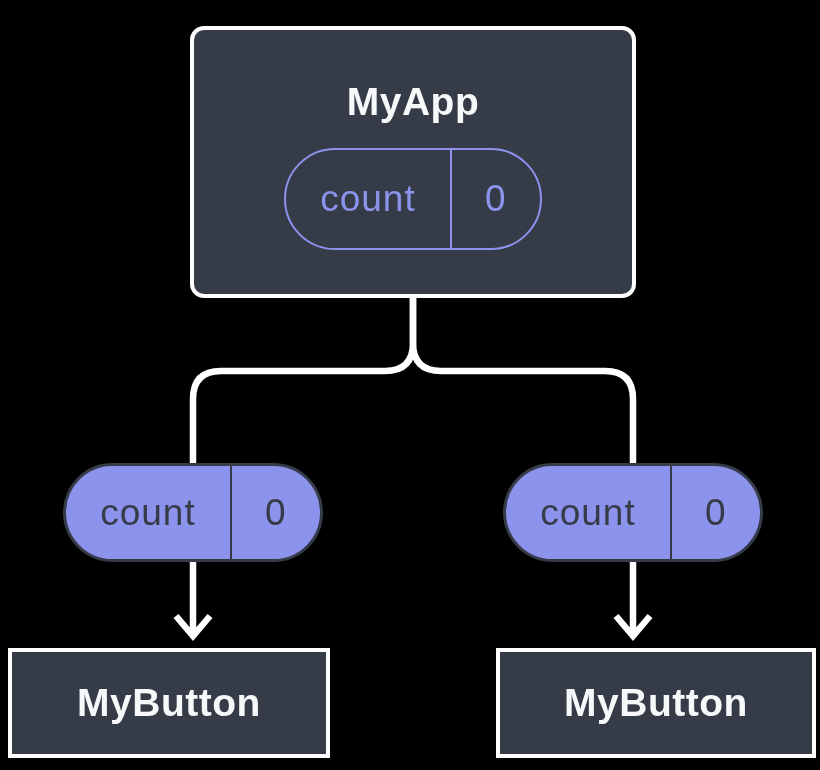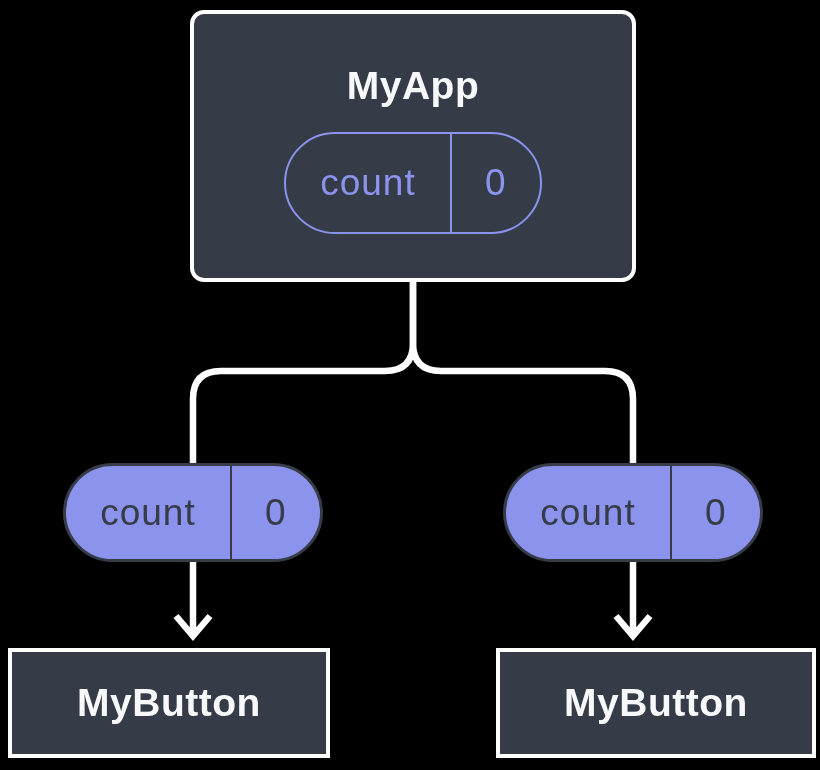--- a/index.html
+++ b/index.html
@@ -30,21 +30,21 @@
     width: 820px; height: 770px;
     pointer-events: none;
   }
   .node {
     position: absolute;
     background: var(--node-fill, #353b47);
     border: 4px solid var(--node-border, #fff);
     color: var(--node-text, #f7f8f9);
   }
   .node-root {
-    left: 190px; top: 10px;
+    left: 190px; top: 26px;
     width: 446px; height: 272px;
     border-radius: 14px;
     display: flex;
     flex-direction: column;
     align-items: center;
     padding-top: 50px;
   }
   .node-title {
     font-size: 39px;
     font-weight: 600;

